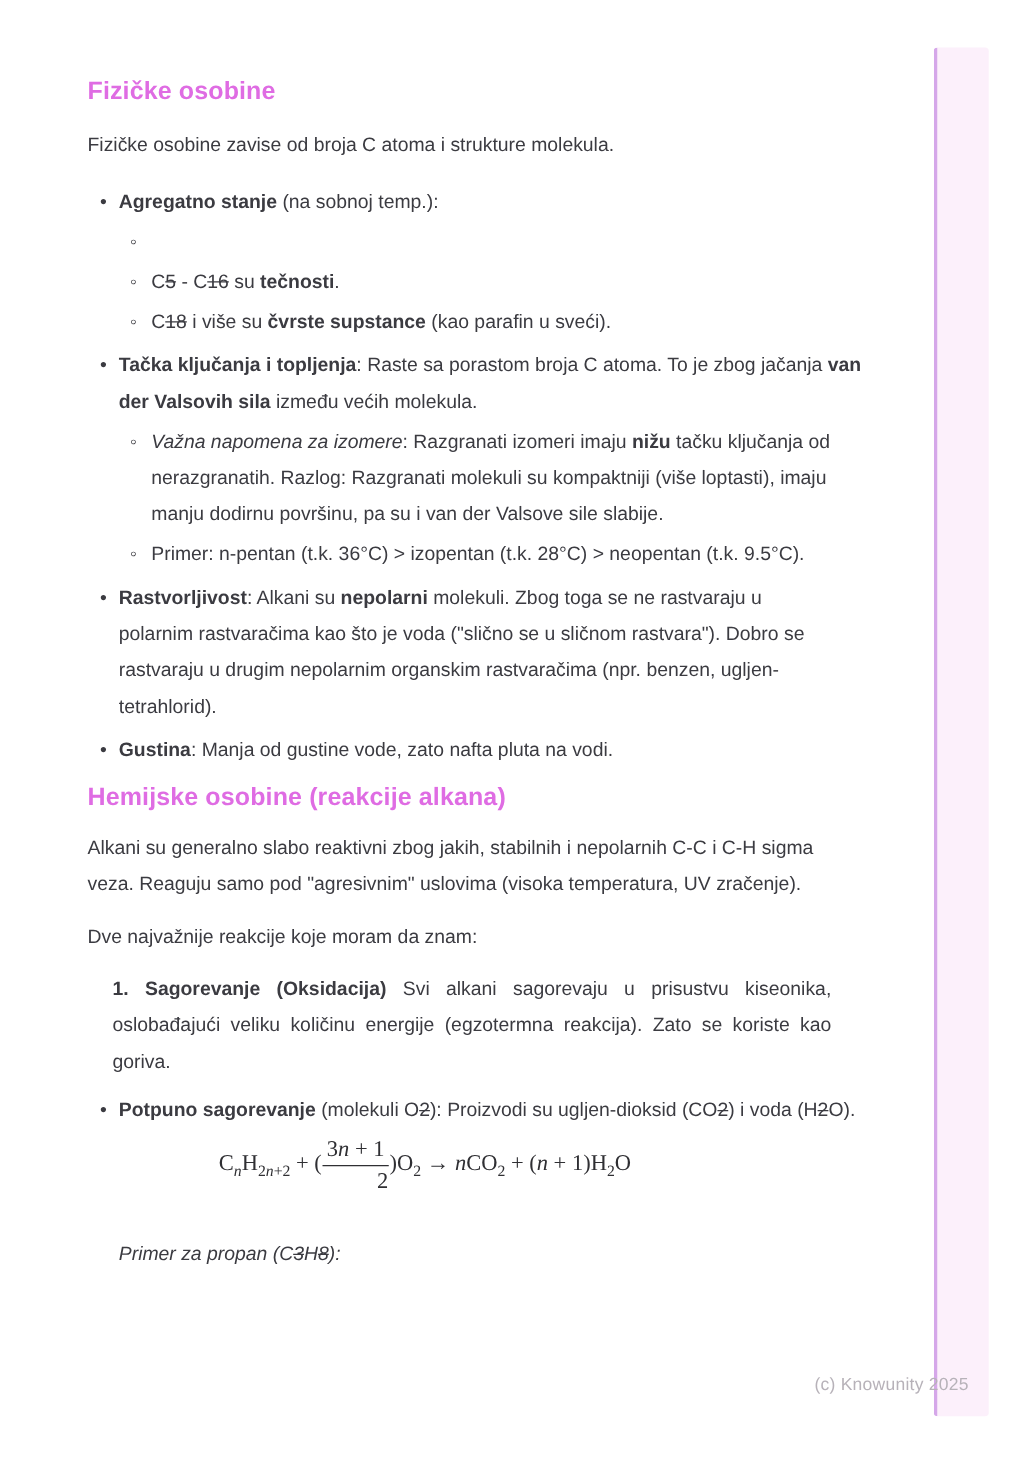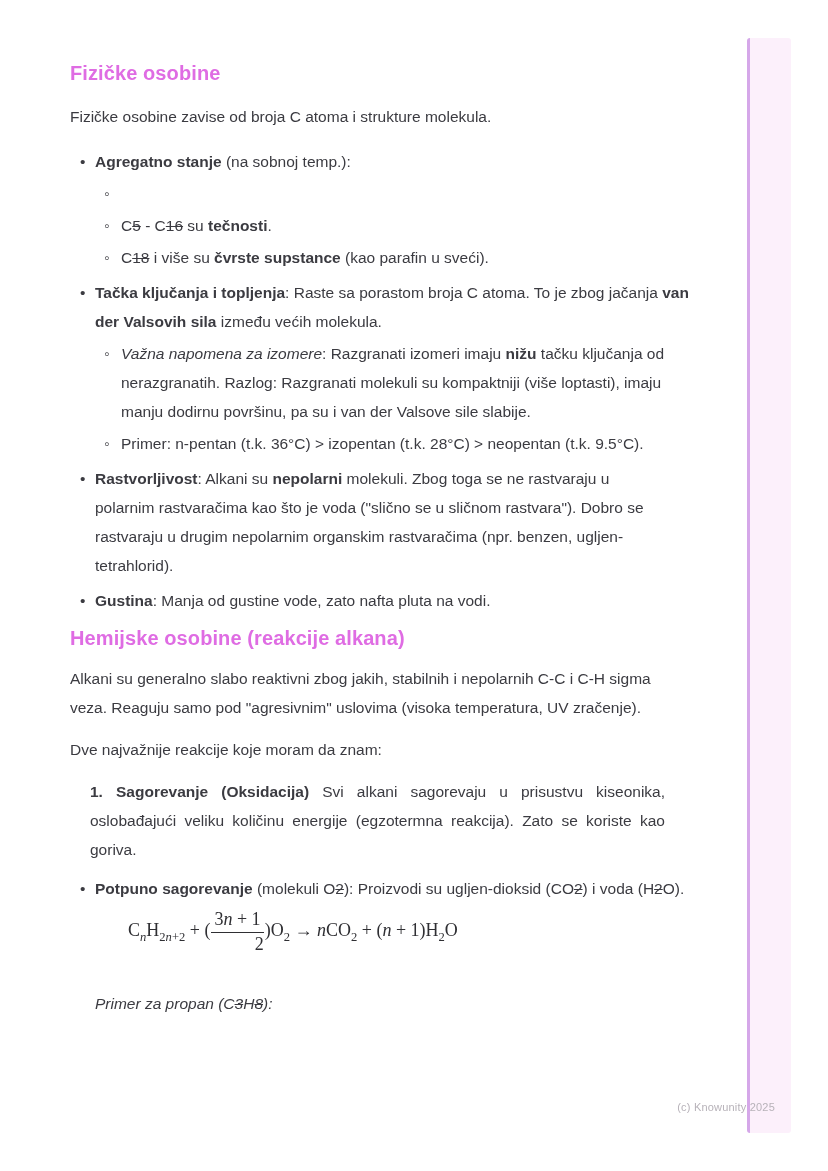--- a/index.html
+++ b/index.html
@@ -39,32 +39,32 @@
   .m1 { flex:0 0 25px; padding-left:10px; }
   .m2 { flex:0 0 26px; padding-left:9px; }
   .litext { max-width:595px; }
   ul.sub { margin-top:3px; }
   ul.sub .li { margin-top:3px; }
   ul.sub .litext { max-width:560px; }
   .b  { font-weight:700; }
   .i  { font-style:italic; }
   .st { text-decoration:line-through; }
   .formula {
-    margin:6px 0 0 58px;
+    margin:6px 0 0 105px;
     font-family:"Liberation Serif", serif;
     font-size:18px; color:#2f2f33; line-height:1.2;
   }
   .frac { display:inline-block; text-align:right; vertical-align:middle; margin:0 1px; }
   .frac .num { display:block; padding:0 3px 1px; }
   .frac .den { display:block; border-top:1px solid #2f2f33; padding-top:1px; }
   .formula sub { font-size:70%; }
   .example { margin-top:34px; margin-left:25px; font-style:italic; }
   .footer {
     position:absolute; top:1100px; right:53px;
-    font-size:11px; line-height:14px; color:#b7b2b9;
+    font-size:14px; line-height:14px; color:#b7b2b9;
     letter-spacing:0.2px; z-index:2;
   }
 </style>
 </head>
 <body>
 
 <div class="page">
   <div class="bar"></div>
 
   <div class="content">

